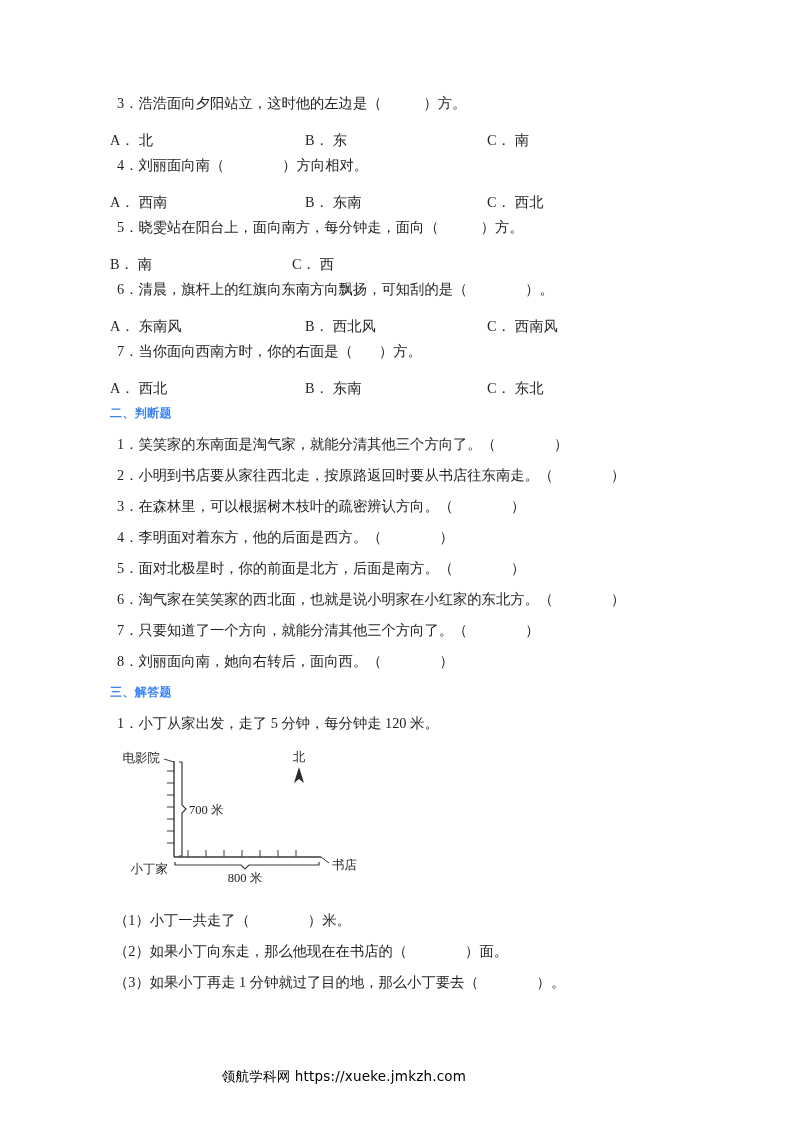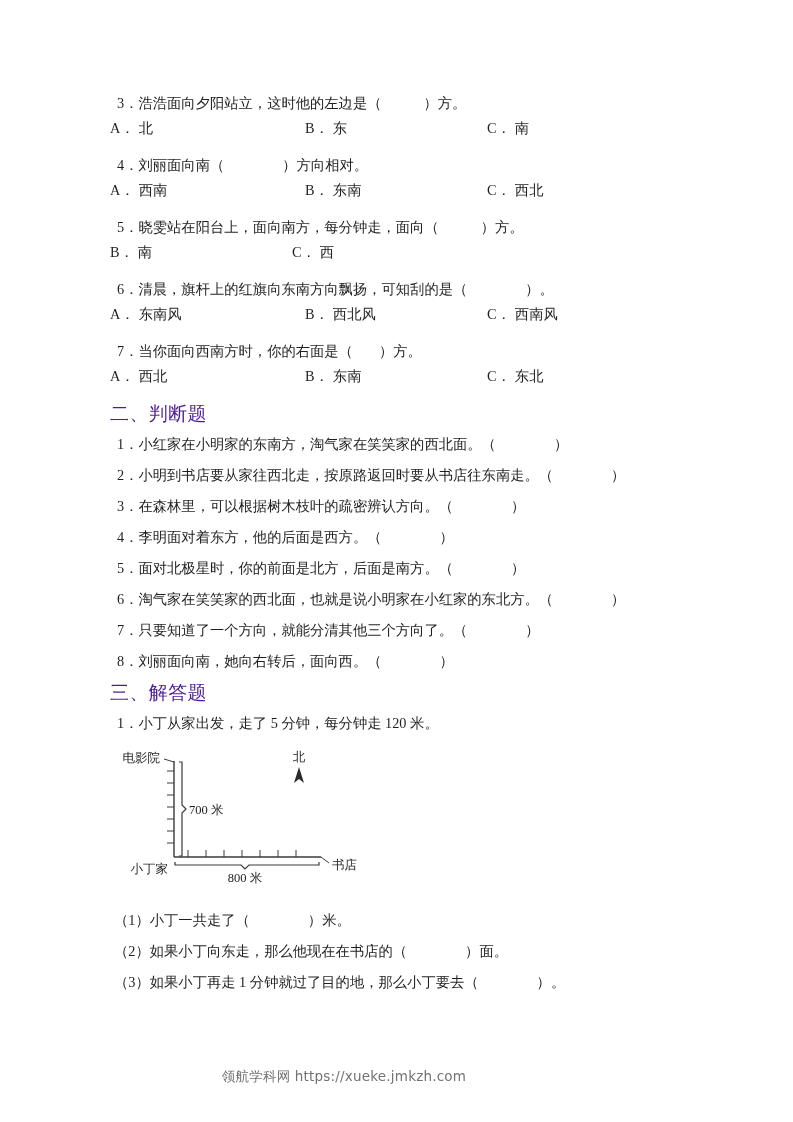--- a/index.html
+++ b/index.html
@@ -41,34 +41,35 @@
     height: 31px;
     display: flex;
     align-items: center;
   }
 
   .q-line {
     padding-left: 7px;
   }
 
   .section-head {
-    font-size: 19px;
+    font-size: 12px;
     height: 31px;
     display: flex;
     align-items: center;
-    color: #4c1d95;
+    color: #3b82f6;
     font-family: "Liberation Sans", "DejaVu Sans", sans-serif;
     letter-spacing: 0.4px;
+    font-weight: bold;
   }
 
   
   .opt-row {
     height: 31px;
     display: flex;
-    align-items: flex-start;
+    align-items: flex-end;
     font-size: 14.3px;
     color: #1f1f1f;
     white-space: nowrap;
   }
   .opt {
     display: inline-block;
   }
   .opt-a { width: 195px; }
   .opt-b { width: 182px; }
   .opt-c { width: auto; }
@@ -98,21 +99,21 @@
   }
 
   
   .footer {
     position: absolute;
     left: 0;
     top: 1068px;
     width: 688px;
     text-align: center;
     font-size: 13.5px;
-    color: #737373;
+    color: #000000;
     font-family: "DejaVu Sans", "Liberation Sans", sans-serif;
     letter-spacing: 0.2px;
   }
 
   .sub-line {
     padding-left: 4px;
   }
 </style>
 </head>
 <body>
@@ -204,21 +205,21 @@
       </span>
       <span class="opt opt-c">
         <span class="opt-key">C．</span><span>东北</span>
       </span>
     </div>
 
     <div class="section-head">二、判断题</div>
 
     <div class="line q-line">
       <span>1．</span>
-      <span>小红家在小明家的东南方，淘气家在笑笑家的西北面。（</span>
+      <span>笑笑家的东南面是淘气家，就能分清其他三个方向了。（</span>
       <span class="blank-lg"></span>
       <span>）</span>
     </div>
     <div class="line q-line">
       <span>2．</span>
       <span>小明到书店要从家往西北走，按原路返回时要从书店往东南走。（</span>
       <span class="blank-lg"></span>
       <span>）</span>
     </div>
     <div class="line q-line">

